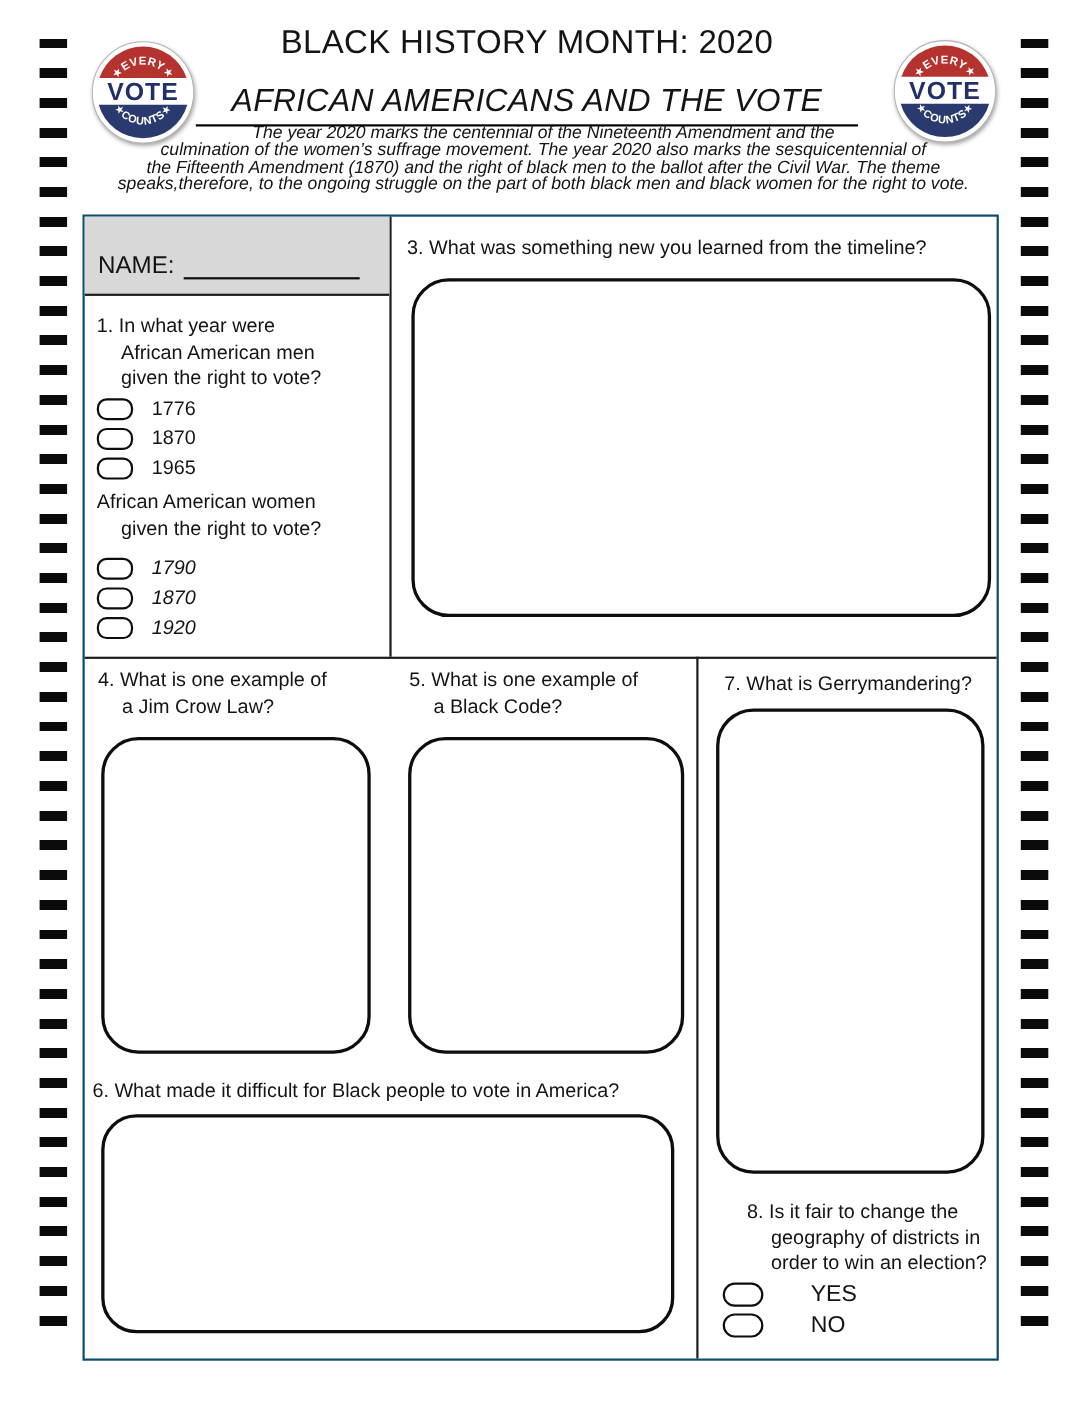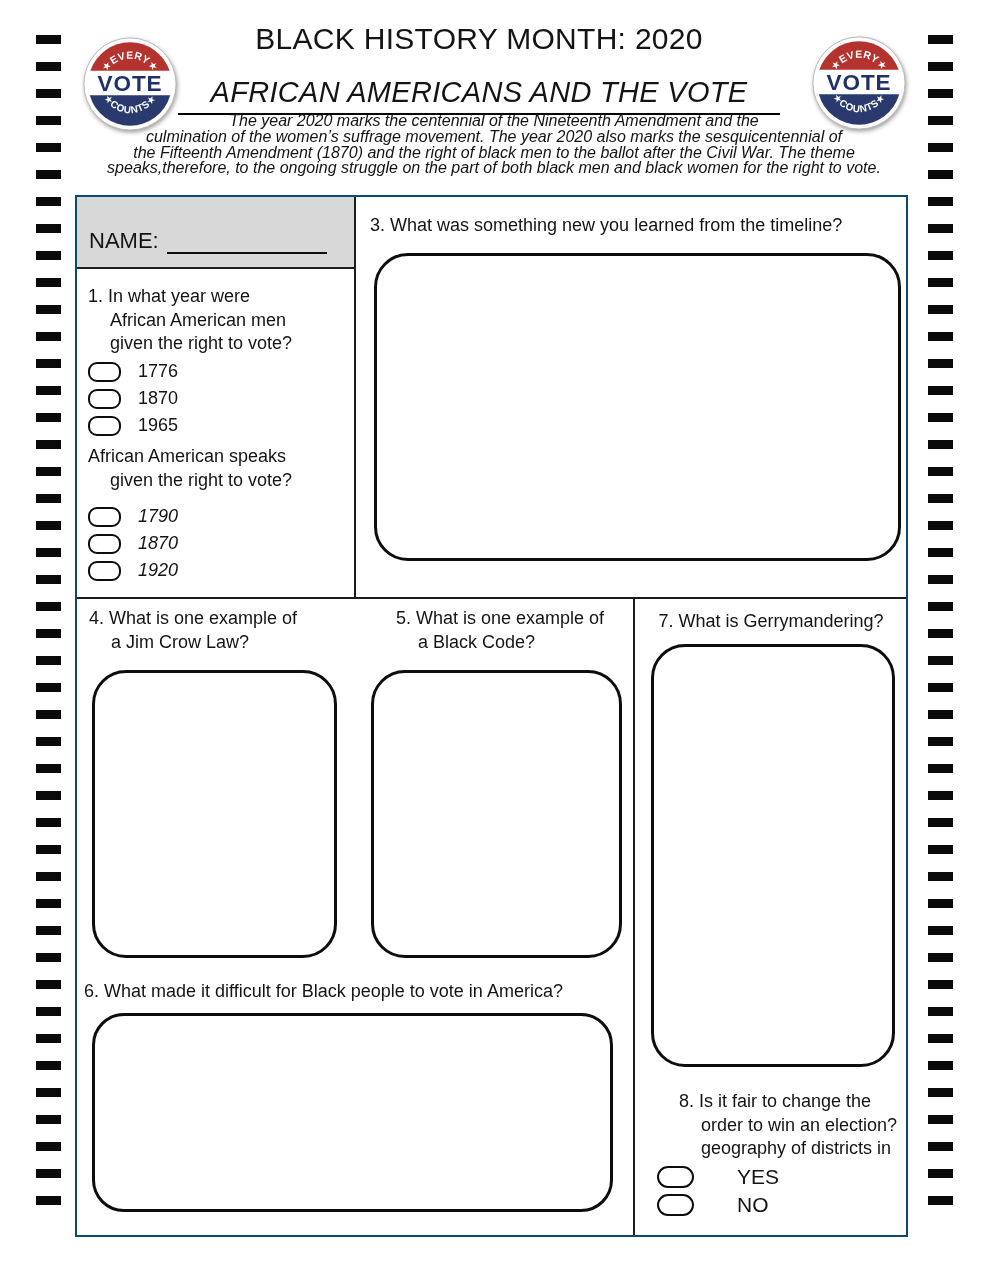--- a/index.html
+++ b/index.html
@@ -69,21 +69,21 @@
   #q5-box { left:294px; top:473px; width:251px; height:288px; border-radius:34px; }
   #q6-box { left:15px;  top:816px; width:521px; height:199px; border-radius:32px; }
   #q7-box { left:574px; top:447px; width:244px; height:423px; border-radius:34px; }
 
   #q1 { left:11px;  top:88px;  width:262px; }
   #q1-opts { left:11px; top:161px; }
   #q2 { left:11px;  top:248px; width:262px; }
   #q2-opts { left:11px; top:306px;font-style:italic; }
   #q3-label { left:293px; top:17px; }
   #q4 { left:12px;  top:410px; width:272px; }
-  #q5 { left:295px; top:410px; width:272px;margin-left:24px; }
+  #q5 { left:295px; top:410px; width:272px; }
   #q6-label { left:7px; top:783px; }
   #q7-label { left:557px; top:413px; width:274px; text-align:center; }
   #q8 { left:579px; top:893px; width:245px;margin-left:23px; }
   #q8-opts { left:580px; top:966px; }
 </style>
 </head>
 <body>
 
 <div class="page">
 
@@ -164,21 +164,21 @@
         <span class="bubble"></span>
         <span class="opt-label">1870</span>
       </div>
       <div class="opt-row">
         <span class="bubble"></span>
         <span class="opt-label">1965</span>
       </div>
     </div>
 
     <div class="q hang" id="q2">
-      <div>African American speaks</div>
+      <div>African American women</div>
       <div>given the right to vote?</div>
     </div>
     <div class="opts" id="q2-opts">
       <div class="opt-row">
         <span class="bubble"></span>
         <span class="opt-label">1790</span>
       </div>
       <div class="opt-row">
         <span class="bubble"></span>
         <span class="opt-label">1870</span>
@@ -204,22 +204,22 @@
     <div class="abox" id="q5-box"></div>
 
     <div class="q nowrap" id="q6-label">6. What made it difficult for Black people to vote in America?</div>
     <div class="abox" id="q6-box"></div>
 
     <div class="q nowrap" id="q7-label">7. What is Gerrymandering?</div>
     <div class="abox" id="q7-box"></div>
 
     <div class="q hang" id="q8">
       <div>8. Is it fair to change the</div>
+      <div>geography of districts in</div>
       <div>order to win an election?</div>
-      <div>geography of districts in</div>
     </div>
     <div class="opts" id="q8-opts">
       <div class="opt-row-lg">
         <span class="bubble-lg"></span>
         <span class="opt-label-lg">YES</span>
       </div>
       <div class="opt-row-lg">
         <span class="bubble-lg"></span>
         <span class="opt-label-lg">NO</span>
       </div>

